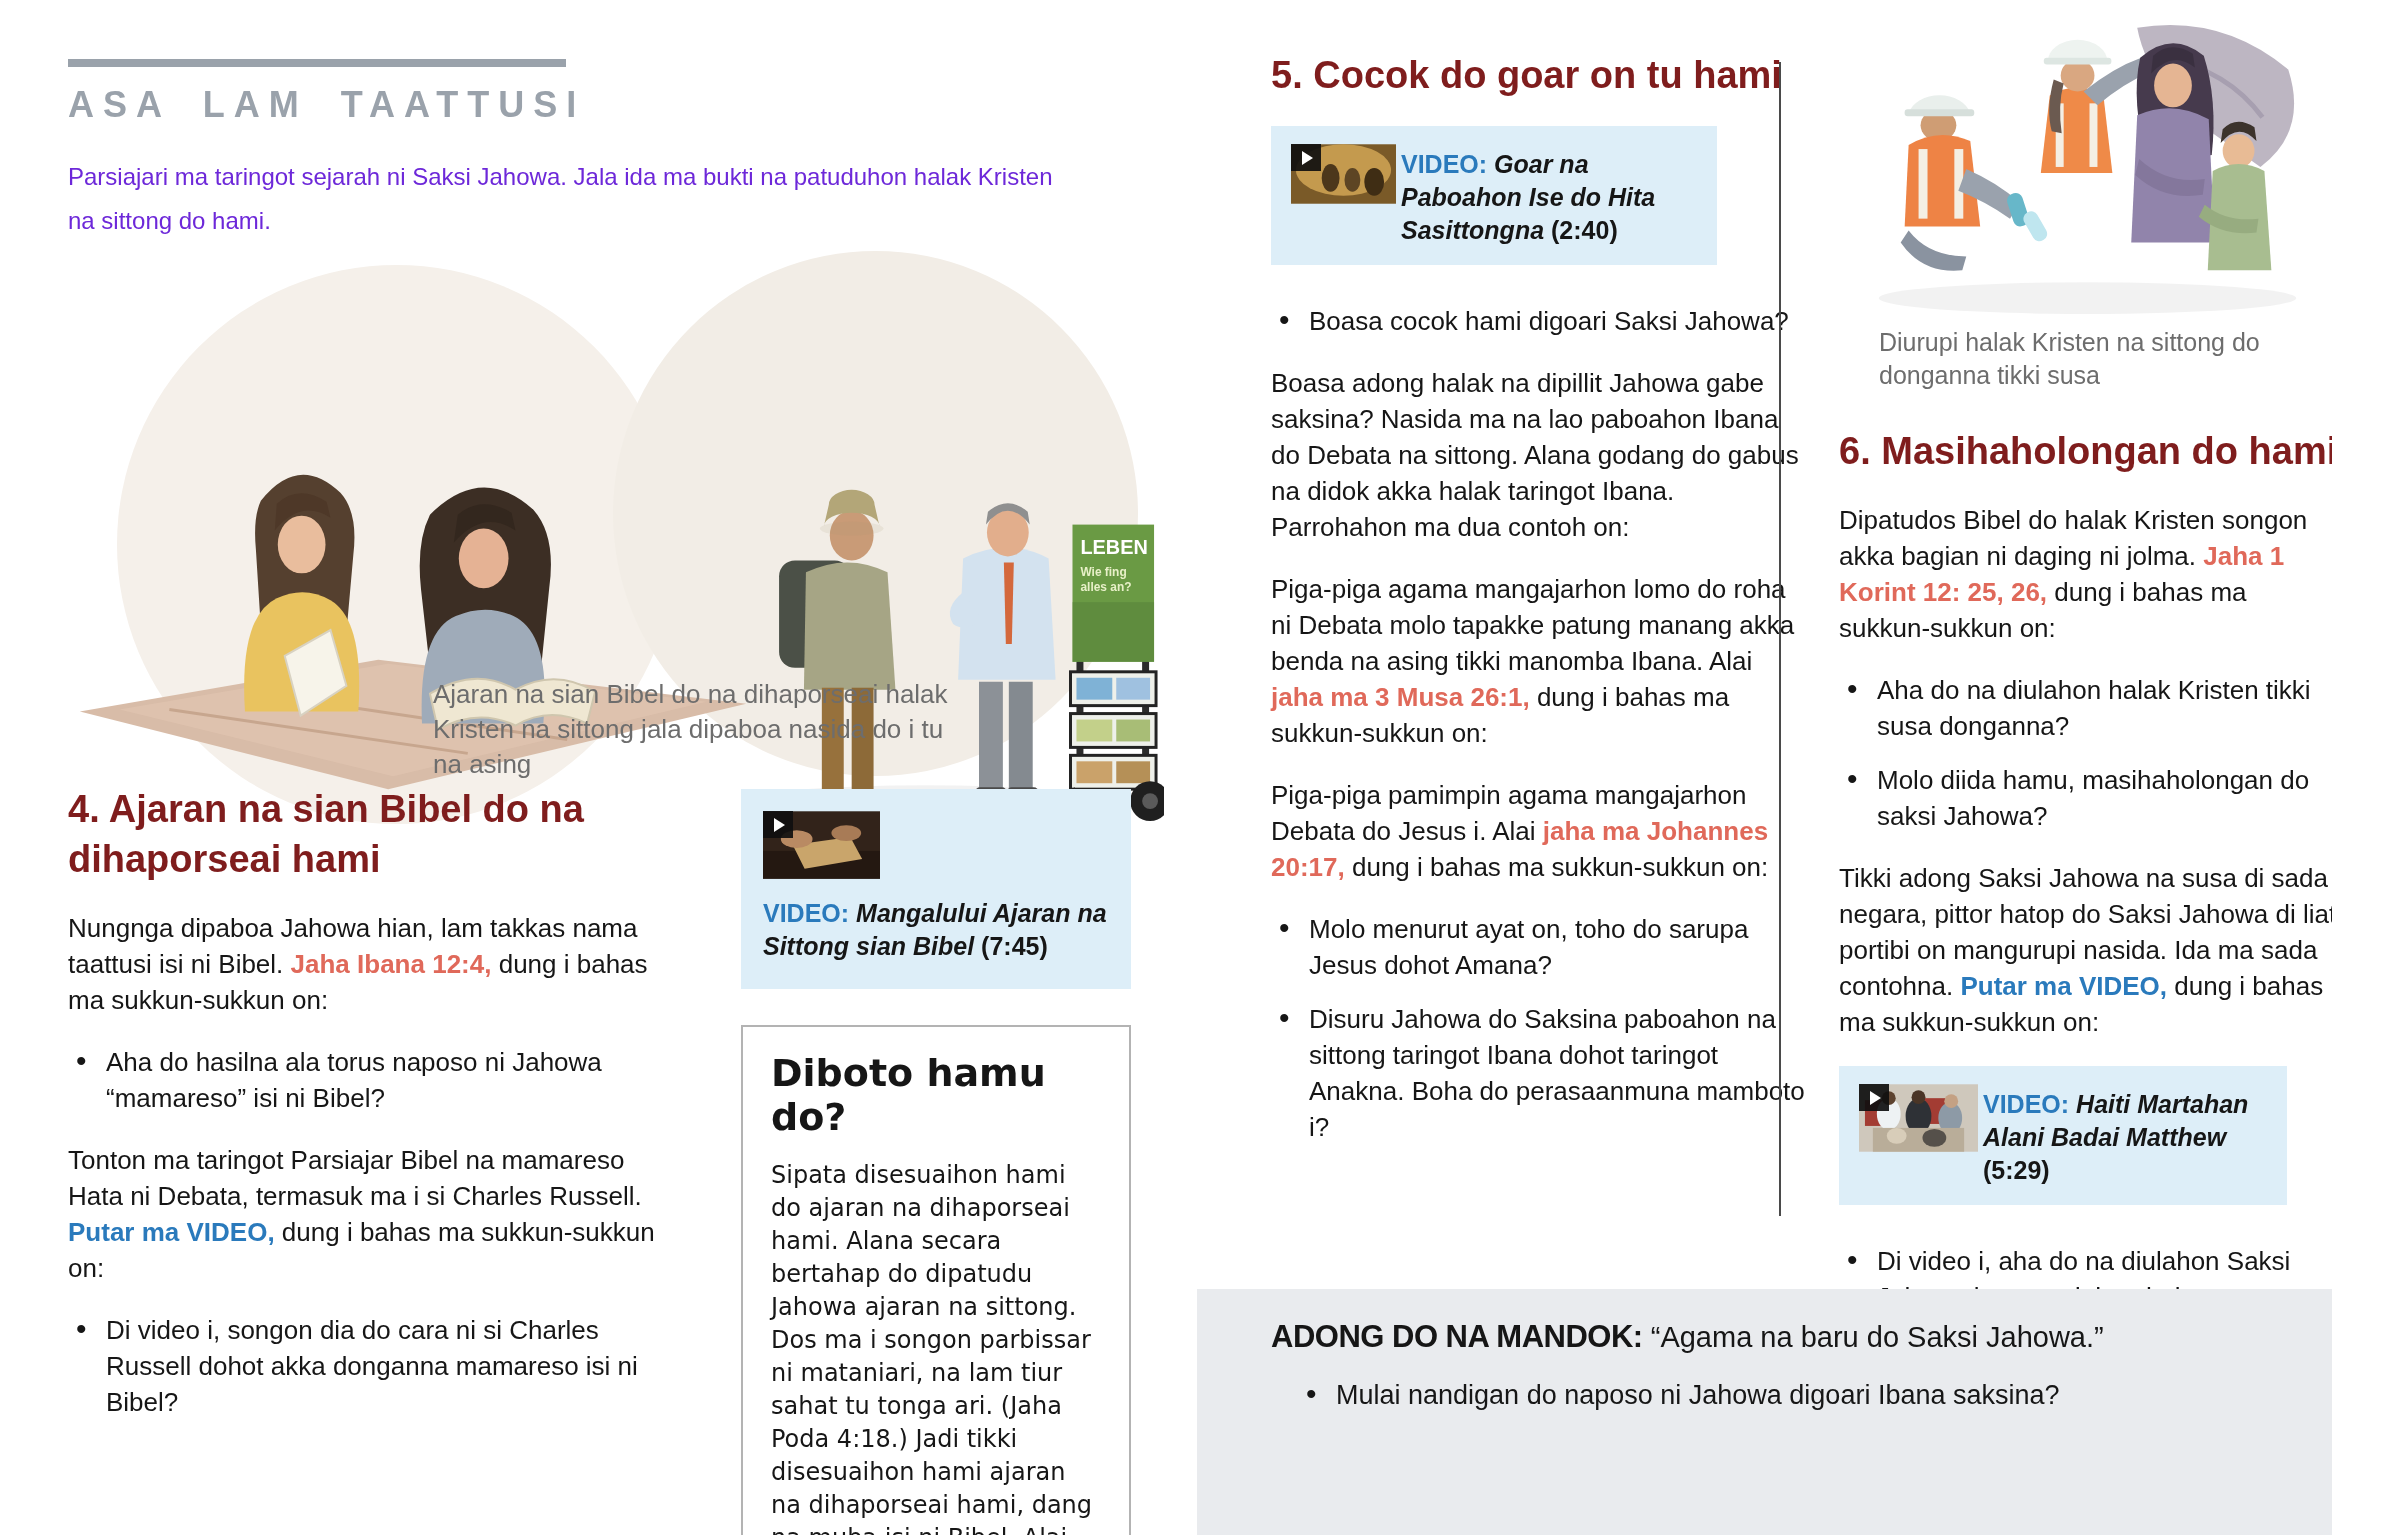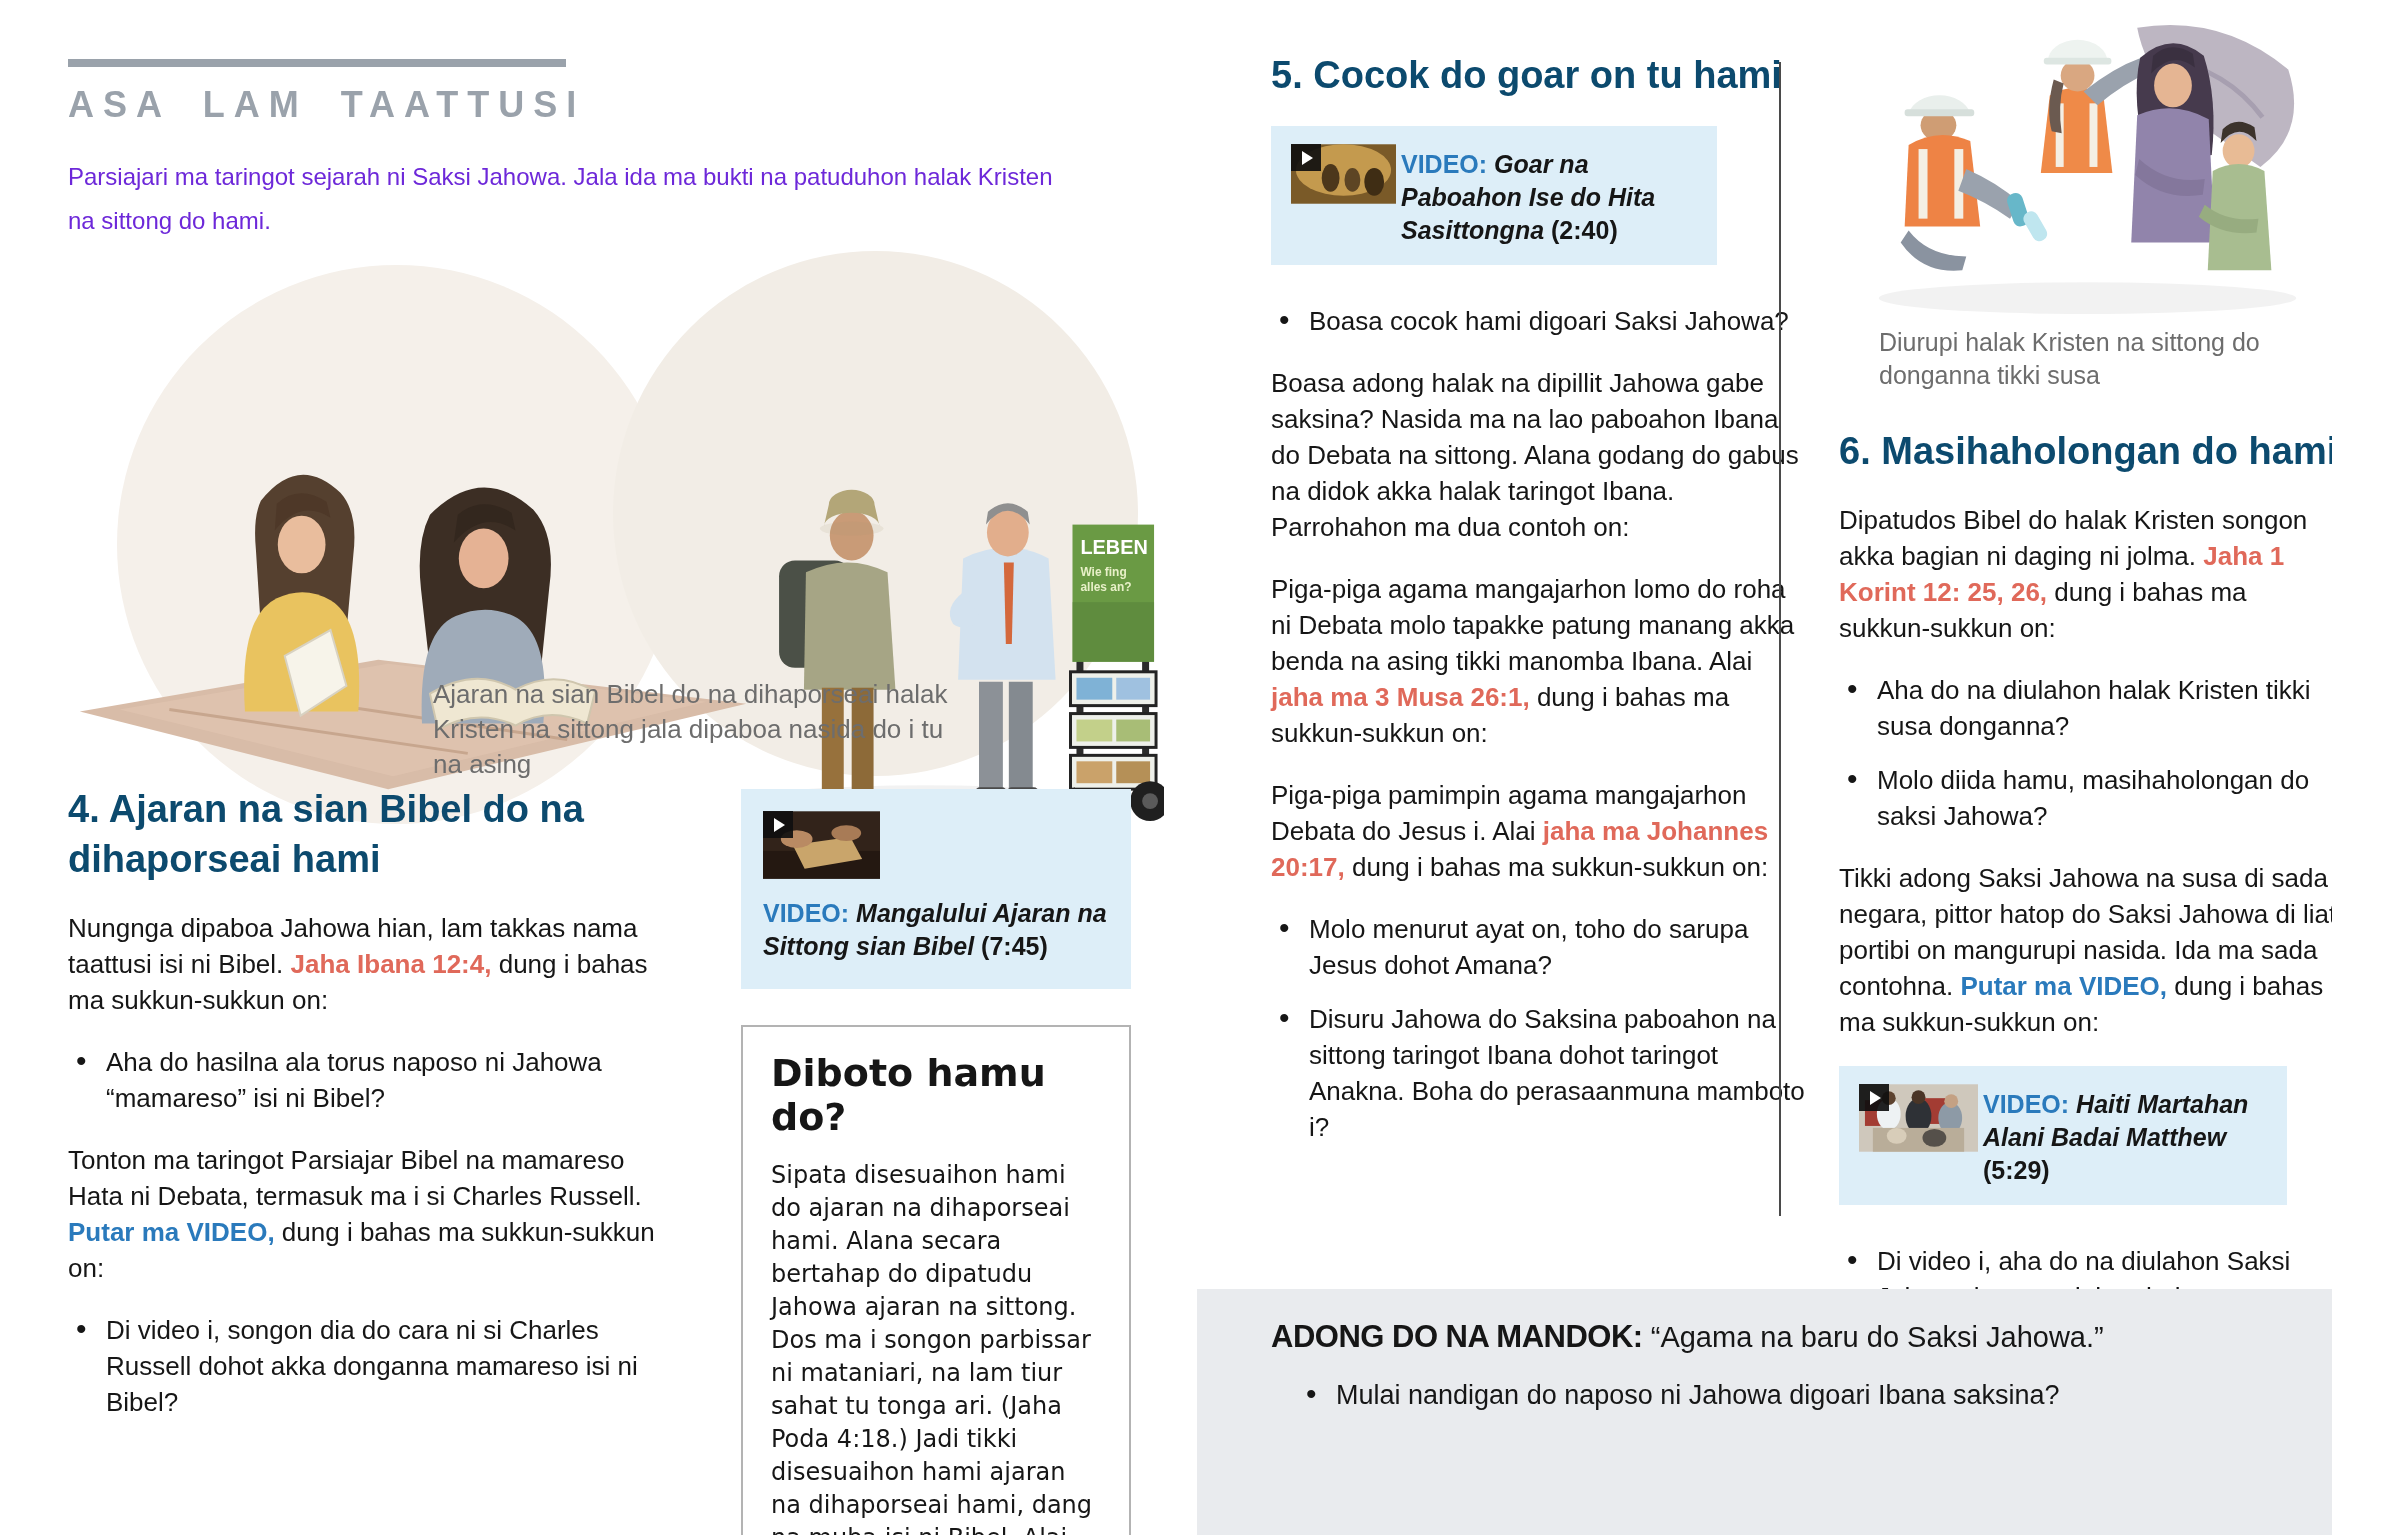--- a/index.html
+++ b/index.html
@@ -12,21 +12,21 @@
               letter-spacing:9px;word-spacing:14px;color:#9aa2ab;}
   .intro{position:absolute;left:68px;top:155px;width:995px;font-size:24px;line-height:44px;color:#6d28d9;}
 
   
   .circleA{position:absolute;left:117px;top:265px;width:559px;height:559px;border-radius:50%;background:#f5f0ea;}
   .circleB{position:absolute;left:613px;top:251px;width:525px;height:525px;border-radius:50%;background:#f2ede6;}
   .hero-svg{position:absolute;left:50px;top:244px;width:1114px;height:597px;}
   .hero-caption{position:absolute;left:433px;top:677px;width:517px;font-size:26px;line-height:35px;color:#6d6d6d;}
 
   
-  .h-sec{font-size:38px;line-height:50px;font-weight:bold;color:#0c4a6e;margin:0 0 26px 0;}
+  .h-sec{font-size:38px;line-height:50px;font-weight:bold;color:#7f1d1d;margin:0 0 26px 0;}
   .p{font-size:26px;line-height:36px;margin:0 0 26px 0;}
   .ref{color:#e0695a;font-weight:bold;}
   .vlink{color:#2a7abc;font-weight:bold;}
   ul.qs{list-style:none;margin:0 0 26px 0;padding:0;}
   ul.qs li{position:relative;padding-left:38px;margin:0 0 18px 0;font-size:26px;line-height:36px;}
   ul.qs li::before{content:"•";position:absolute;left:8px;top:-1px;font-size:30px;}
 
   .col-left{position:absolute;left:68px;top:784px;width:597px;}
   .col-left .h-sec{width:542px;}
   .aside-left{position:absolute;left:741px;top:789px;width:390px;}

